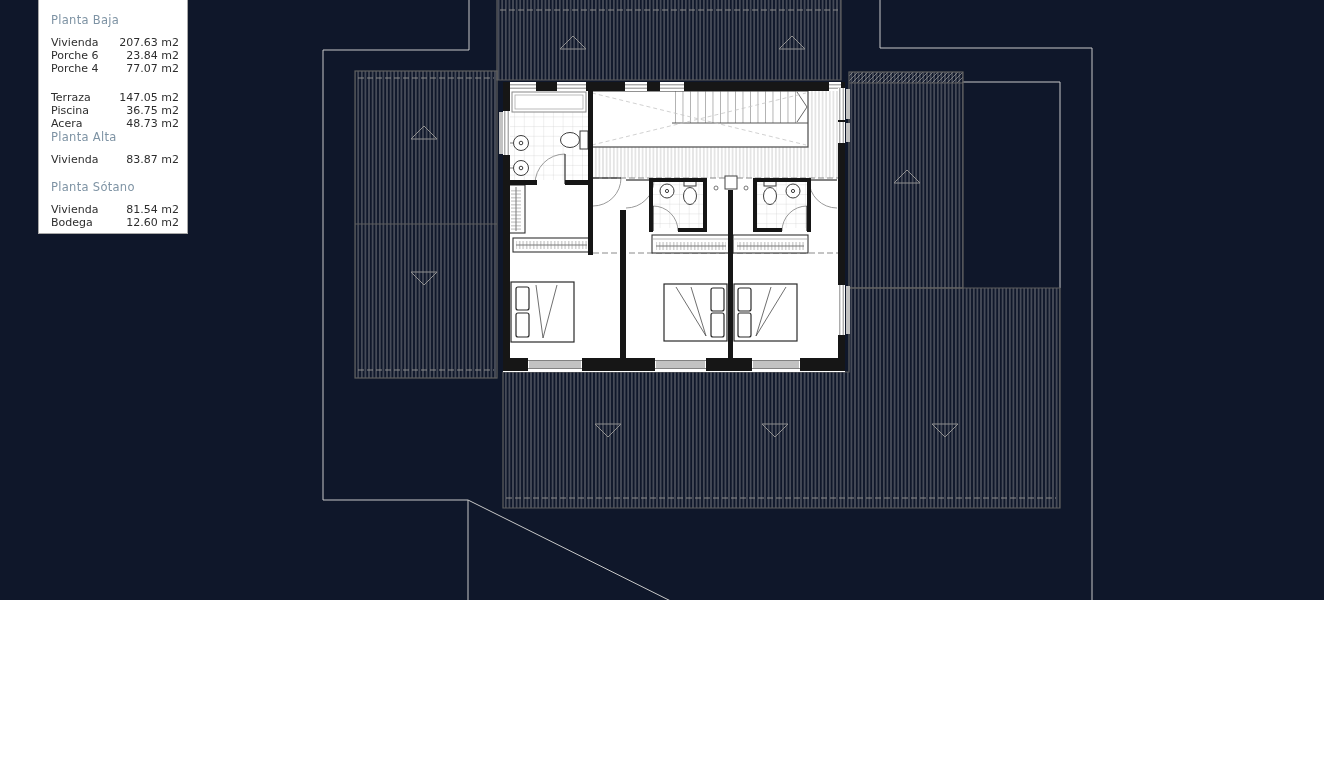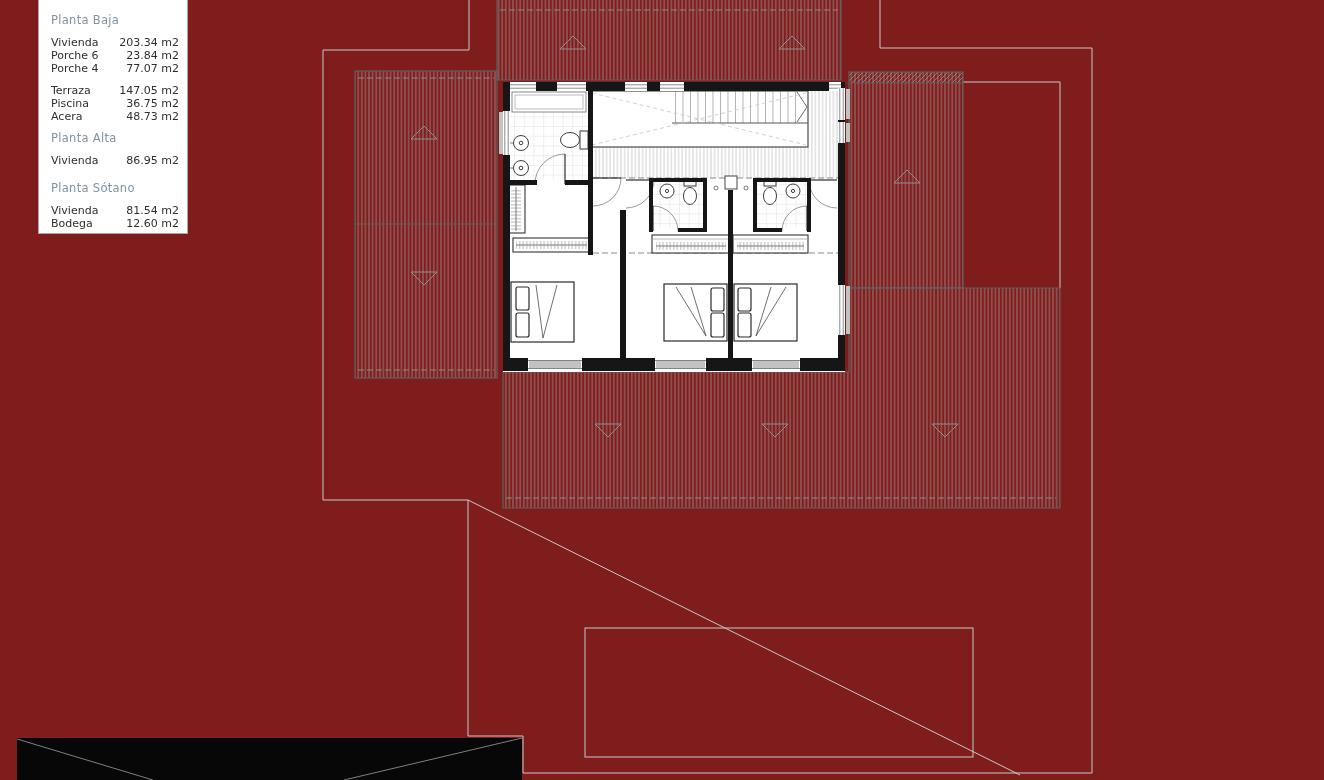--- a/index.html
+++ b/index.html
@@ -1,21 +1,21 @@
 <!DOCTYPE html>
 <html style="--heading: #7e93a4; --text: #2e2e2e; --wall: #161616; --roofline: #5f5f5f; --hatch: #b0b0b0; --boundary: #c8c8c8; --dash: #8a8a8a; --sill: #c2c2c2; --photo: #070707; --fixture: #3d3d3d;"><head>
 <meta charset="utf-8">
 <style>
   :root{
     --heading:#7e93a4; --text:#2e2e2e; --wall:#161616; --roofline:#5f5f5f;
     --hatch:#b0b0b0; --boundary:#c8c8c8; --dash:#8a8a8a; --sill:#c2c2c2;
     --photo:#070707; --fixture:#3d3d3d;
   }
   html,body{margin:0;padding:0;background:#fff;}
-  .stage{position:relative;width:1324px;height:780px;background:#7f1d1d;overflow:hidden;
+  .stage{position:relative;width:1324px;height:600px;background:#0f172a;overflow:hidden;
          font-family:"DejaVu Sans", sans-serif;}
   .plan-svg{position:absolute;left:0;top:0;}
 
   
   .bnd{stroke:var(--boundary,#c8c8c8);fill:none;stroke-width:1;}
   .roofedge{stroke:var(--roofline,#5f5f5f);fill:none;stroke-width:1.2;}
   .dashln{stroke:var(--dash,#8a8a8a);stroke-width:1;stroke-dasharray:6 3;fill:none;}
   .wall{fill:var(--wall,#161616);}
   .win{fill:#ffffff;}
   .glz{stroke:#6a6a6a;stroke-width:.8;fill:none;}
@@ -35,22 +35,22 @@
 
   
   .legend{position:absolute;left:38px;top:-2px;width:150px;height:236px;
           background:#fff;border:1px solid #a8a8a8;box-sizing:border-box;
           padding:14px 0 0 12px;font-size:11px;color:var(--text,#2e2e2e);}
   .lg-h{color:var(--heading,#7e93a4);font-size:11.5px;letter-spacing:.3px;
         margin:0 0 9px 0;}
   .lg-row{display:flex;justify-content:space-between;width:128px;line-height:13px;}
   .lg-l{white-space:nowrap;text-align:center;}
   .lg-v{white-space:nowrap;}
-  .mt{margin-top:9px;}
-  .mt2{margin-top:8px;}
+  .mt{margin-top:16px;}
+  .mt2{}
   .mt3{margin-top:14px;}
 </style>
 </head>
 <body>
 
 <div class="stage">
 
 <svg class="plan-svg" width="1324" height="780" viewBox="0 0 1324 780" xmlns="http://www.w3.org/2000/svg">
   <defs>
     <pattern id="vh" patternUnits="userSpaceOnUse" width="3.6" height="8">
@@ -288,21 +288,21 @@
     <line class="photoln" x1="17" y1="739" x2="153" y2="780"></line>
     <line class="photoln" x1="522" y1="738" x2="344" y2="780"></line>
   </g>
 </svg>
 
 <div class="legend">
   <div class="lg-h">Planta Baja</div>
 
   <div class="lg-row">
     <span class="lg-l">Vivienda</span>
-    <span class="lg-v">203.34 m2</span>
+    <span class="lg-v">207.63 m2</span>
   </div>
   <div class="lg-row">
     <span class="lg-l">Porche 6</span>
     <span class="lg-v">23.84 m2</span>
   </div>
   <div class="lg-row">
     <span class="lg-l">Porche 4</span>
     <span class="lg-v">77.07 m2</span>
   </div>
 
@@ -315,21 +315,21 @@
     <span class="lg-v">36.75 m2</span>
   </div>
   <div class="lg-row">
     <span class="lg-l">Acera</span>
     <span class="lg-v">48.73 m2</span>
   </div>
 
   <div class="lg-h mt2">Planta Alta</div>
   <div class="lg-row">
     <span class="lg-l">Vivienda</span>
-    <span class="lg-v">86.95 m2</span>
+    <span class="lg-v">83.87 m2</span>
   </div>
 
   <div class="lg-h mt3">Planta Sótano</div>
   <div class="lg-row">
     <span class="lg-l">Vivienda</span>
     <span class="lg-v">81.54 m2</span>
   </div>
   <div class="lg-row">
     <span class="lg-l">Bodega</span>
     <span class="lg-v">12.60 m2</span>

